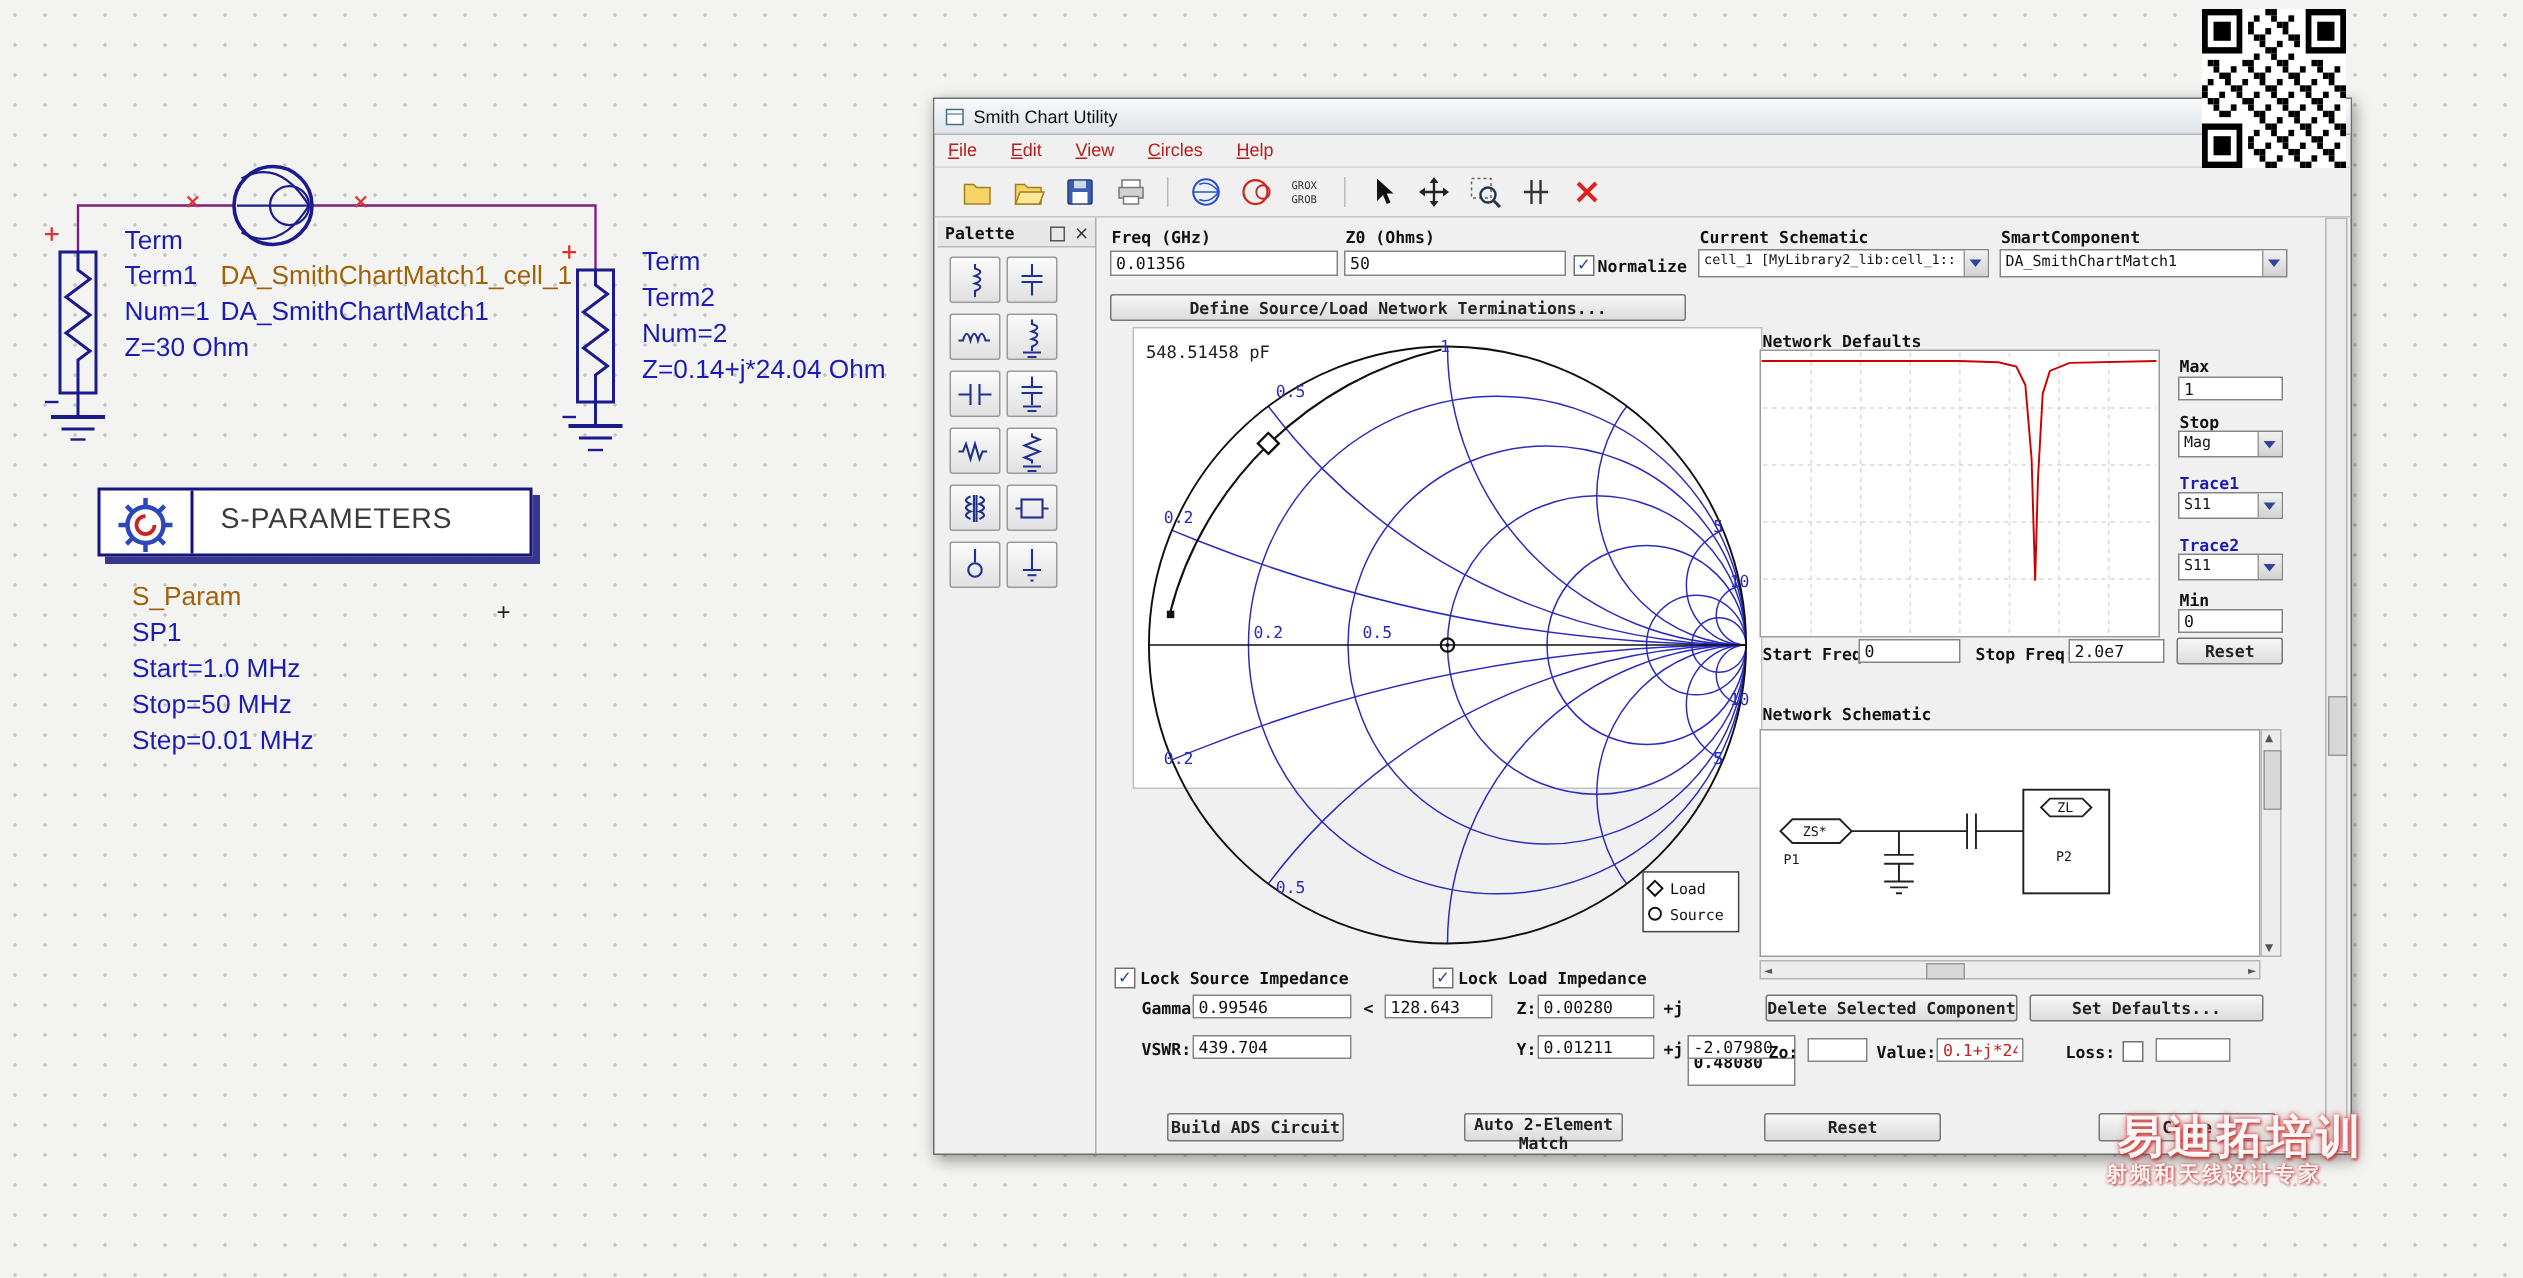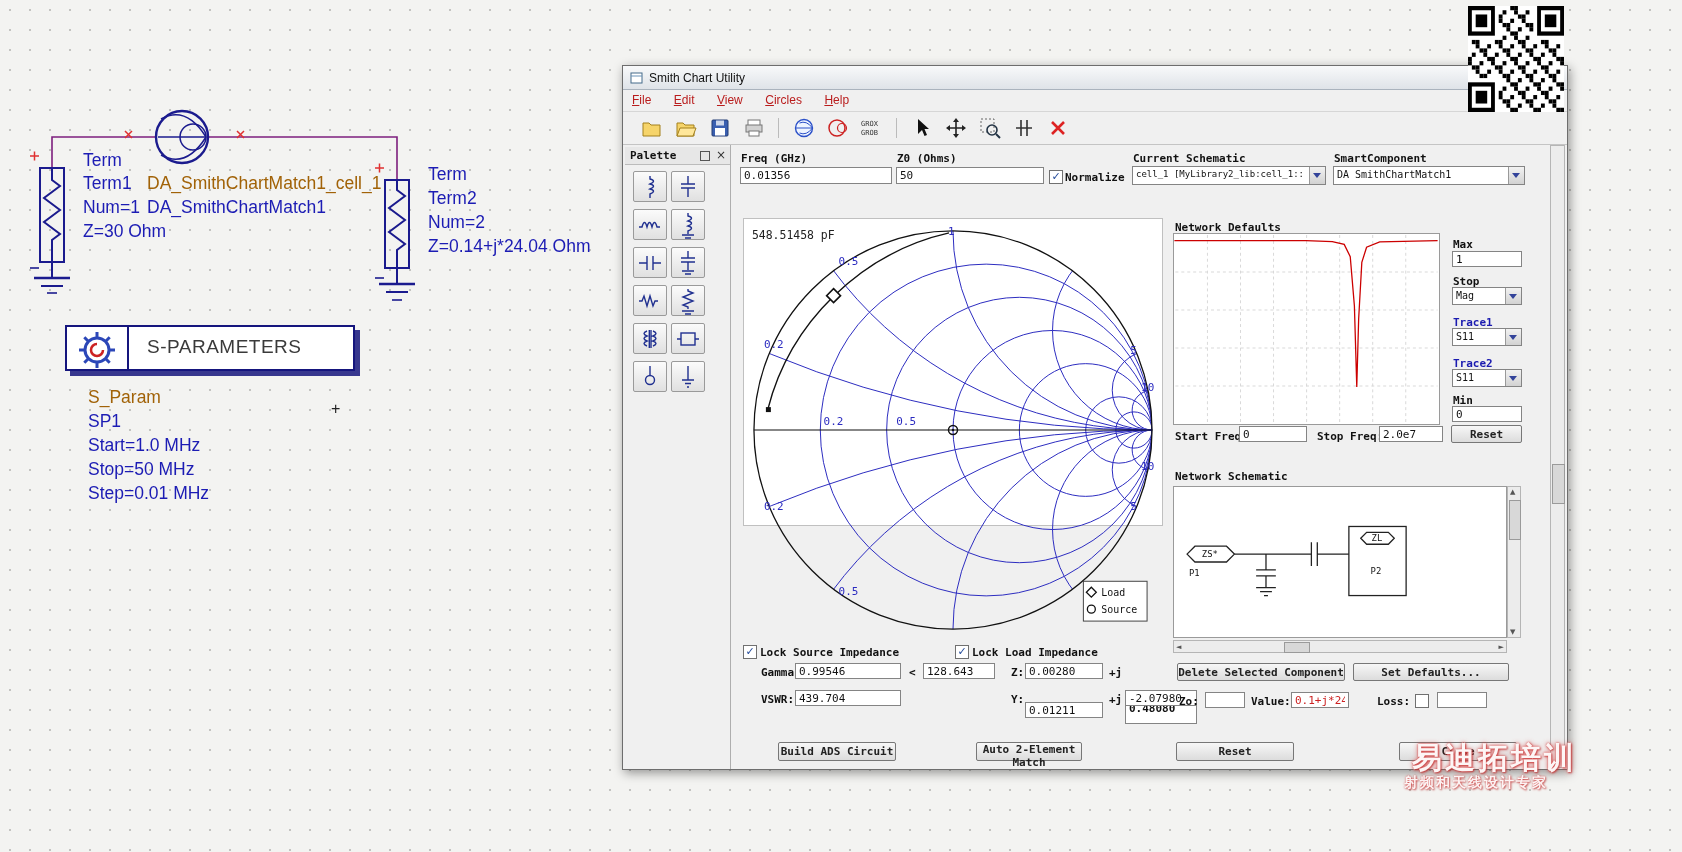--- a/index.html
+++ b/index.html
@@ -327,22 +327,23 @@
   <div class="combo" style="left:509px;top:100px;width:194px;height:19px">
     <span class="ct" style="font-size:9px">cell_1 [MyLibrary2_lib:cell_1::</span>
     <span class="ca"></span>
   </div>
   <div class="lbl" style="left:711px;top:86px">SmartComponent</div>
   <div class="combo" style="left:710px;top:100px;width:192px;height:19px">
     <span class="ct">DA_SmithChartMatch1</span>
     <span class="ca"></span>
   </div>
 
-
-  <div class="plot" style="left:120px;top:152px;width:420px;height:308px;border-color:#c0c0c0">
+  <button class="btn" style="left:117px;top:130px;width:384px;height:18px">Define Source/Load Network Terminations...</button>
+
+  <div class="plot" style="left:132px;top:152px;width:420px;height:308px;border-color:#c0c0c0">
     <svg width="418" height="423" viewBox="0 0 420 425">
       <defs>
           <clipPath id="sc">
             <circle cx="210" cy="212" r="200"></circle>
           </clipPath>
         </defs>
       <g id="smith-gen" clip-path="url(#sc)">
           <circle cx="243.33333333333334" cy="212" r="166.66666666666669"></circle>
           <circle cx="276.6666666666667" cy="212" r="133.33333333333334"></circle>
           <circle cx="310" cy="212" r="100"></circle>
@@ -474,21 +475,21 @@
   <div class="lbl" style="left:286px;top:600px">&lt;</div>
   <input class="fld" style="left: 300px; top: 597px; width: 72px; height: 16px;" value="128.643">
   <div class="lbl" style="left:388px;top:600px">Z:</div>
   <input class="fld" style="left: 402px; top: 597px; width: 78px; height: 16px;" value="0.00280">
   <div class="lbl" style="left:486px;top:600px">+j</div>
   <input class="fld" style="left: 502px; top: 626px; width: 72px; height: 32px; font-weight: bold;" value="0.48080">
 
   <div class="lbl" style="left:138px;top:627px">VSWR:</div>
   <input class="fld" style="left: 172px; top: 624px; width: 106px; height: 16px;" value="439.704">
   <div class="lbl" style="left:388px;top:627px">Y:</div>
-  <input class="fld" style="left: 402px; top: 624px; width: 78px; height: 16px; margin-top: 12px;" value="0.01211">
+  <input class="fld" style="left: 402px; top: 624px; width: 78px; height: 16px;" value="0.01211">
   <div class="lbl" style="left:486px;top:627px">+j</div>
   <input class="fld" style="left: 502px; top: 624px; width: 72px; height: 16px;" value="-2.07980">
 
   <button class="btn" style="left:554px;top:597px;width:168px;height:18px">Delete Selected Component</button>
   <button class="btn" style="left:730px;top:597px;width:156px;height:18px">Set Defaults...</button>
 
   <div class="lbl" style="left:556px;top:629px">Zo:</div>
   <input class="fld" style="left: 582px; top: 626px; width: 40px; height: 16px;" value="">
   <div class="lbl" style="left:628px;top:629px">Value:</div>
   <input class="fld" style="left: 668px; top: 626px; width: 58px; height: 16px; color: rgb(204, 34, 34);" value="0.1+j*24">

